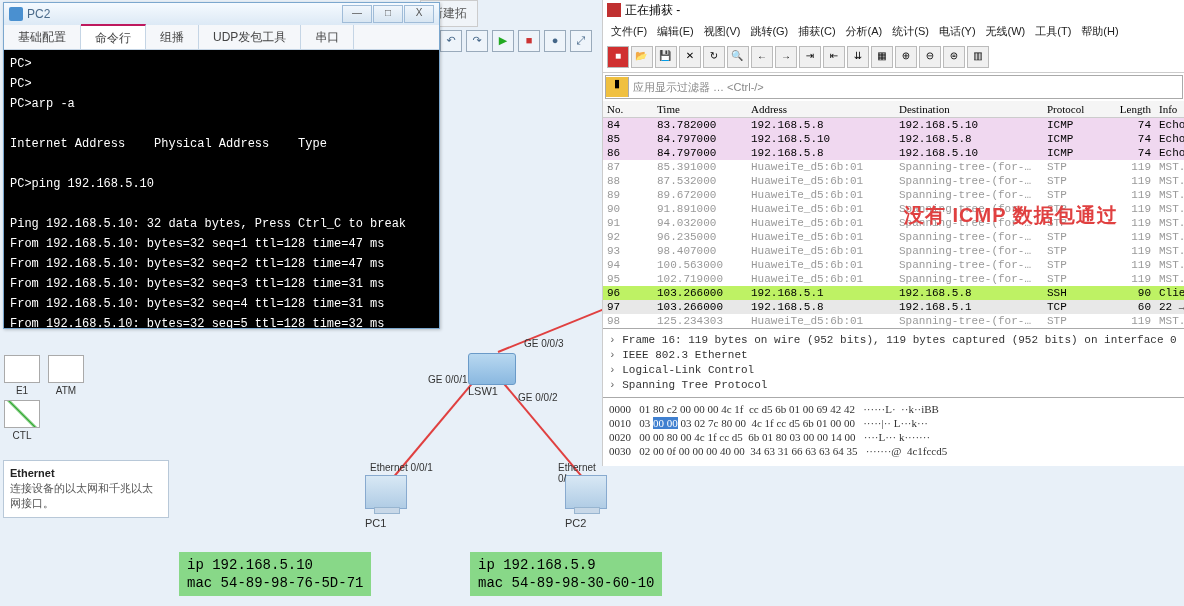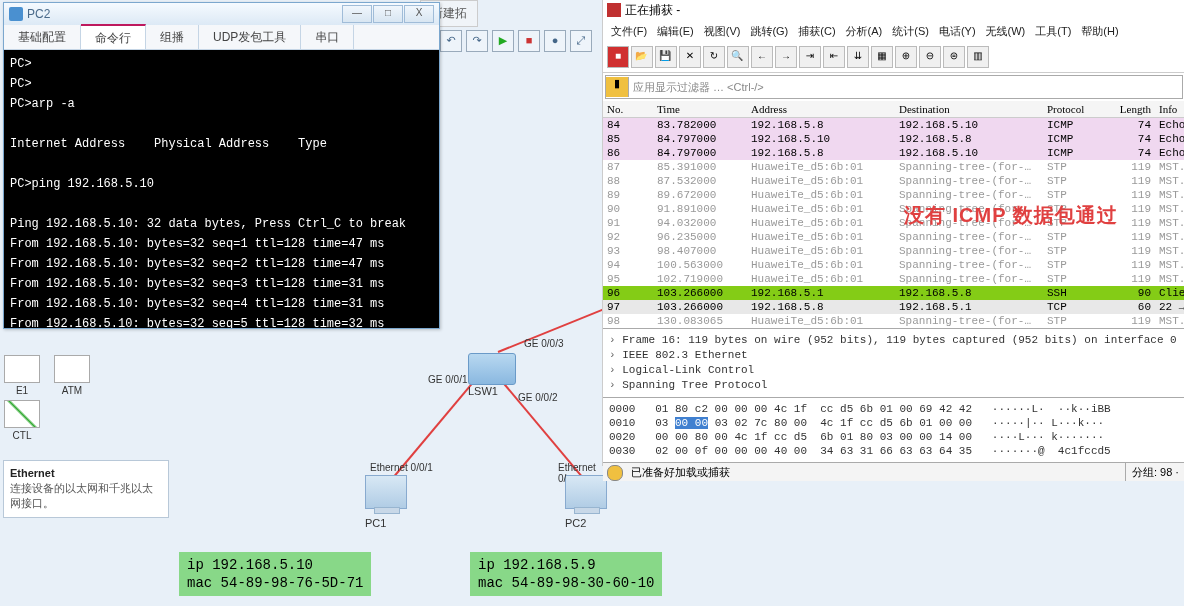--- a/index.html
+++ b/index.html
@@ -6,21 +6,21 @@
 .pc2-window{position:absolute;left:3px;top:2px;width:435px;background:#fff;border:1px solid #7ba7ce;box-shadow:1px 1px 3px rgba(0,0,0,0.2)}
 .pc2-title{height:22px;background:linear-gradient(#f5faff,#dce9f5);display:flex;align-items:center;padding:0 5px;color:#4a6a8a;font-size:12px}
 .pc2-title-icon{width:14px;height:14px;margin-right:4px;background:#4a90d0;border-radius:2px}
 .pc2-winbtns{margin-left:auto;display:flex;gap:1px}
 .pc2-winbtn{width:28px;height:16px;background:linear-gradient(#f0f6fc,#d8e6f2);border:1px solid #a0bcd8;font-size:10px;text-align:center;line-height:14px;color:#555}
 .pc2-tabs{height:24px;background:#f5f7fa;display:flex;border-bottom:1px solid #c5d5e5}
 .pc2-tab{padding:4px 14px;border-right:1px solid #c5d5e5;font-size:12px;color:#444;cursor:pointer}
 .pc2-tab.active{background:#fff;border-top:2px solid #be185d;margin-top:-1px}
 .terminal{background:#000;color:#fff;font-family:'Courier New',monospace;font-size:12px;padding:4px 6px;line-height:20px;white-space:pre;height:270px;overflow:hidden}
 .sidebar-palette{position:absolute;left:3px;top:355px;width:90px}
-.pal-row{display:flex;gap:12px;margin-bottom:4px}
+.pal-row{display:flex;gap:6px;margin-bottom:4px}
 .pal-item{width:38px;text-align:center;font-size:10px;color:#333}
 .pal-icon{width:34px;height:26px;border:1px solid #aaa;background:#fff;margin:0 auto 2px}
 .eth-box{position:absolute;left:3px;top:460px;width:152px;background:#fff;border:1px solid #b8c8d8;padding:6px;font-size:11px;color:#555}
 .eth-box .eth-title{font-weight:bold;color:#222;margin-bottom:2px}
 .topology{position:absolute;left:160px;top:0;width:440px;height:600px}
 .topo-tab{position:absolute;left:420px;top:0;font-size:12px;color:#555;padding:4px 10px;background:#f0f4f8;border:1px solid #ccc}
 .device{position:absolute;text-align:left;font-size:11px;color:#333}
 .sw-icon{width:46px;height:30px;background:linear-gradient(#b8d8f0,#8ab8e0);border:1px solid #6a9ac8;border-radius:3px}
 .pc-icon{width:40px;height:32px;background:linear-gradient(#d8e8f5,#b0cce5);border:1px solid #88aacf;position:relative}
 .pc-icon::after{content:'';position:absolute;bottom:-6px;left:8px;width:24px;height:5px;background:#c8d8e8;border:1px solid #98b5d0}
@@ -37,26 +37,26 @@
 .ws-filter{height:22px;display:flex;align-items:center;border:1px solid #aaa;margin:2px}
 .ws-filter-btn{width:22px;height:20px;background:#f0c040;border-right:1px solid #aaa;text-align:center;font-size:11px}
 .ws-filter-input{flex:1;padding:2px 4px;color:#888;font-size:11px}
 .pkt-list{font-family:'Courier New',monospace;font-size:11px}
 .pkt-head{display:flex;background:#f5f5f5;border-bottom:1px solid #ccc;padding:2px 0;font-family:Tahoma}
 .pkt-head>div,.pkt-row>div{overflow:hidden;white-space:nowrap;padding:0 4px}
 .c-no{width:42px;}.c-time{width:86px}.c-src{width:140px}.c-dst{width:140px}.c-proto{width:56px}.c-len{width:40px;text-align:right}.c-info{flex:1}
 .pkt-row{display:flex;padding:0;line-height:14px}
 .pkt-row.icmp{background:#f0d8f0}
 .pkt-row.stp{color:#999;background:#fff}
-.pkt-row.ssh{background:#84cc16}
+.pkt-row.ssh{background:#bef264}
 .pkt-row.tcp{background:#e8e8e8}
 .overlay-msg{position:absolute;left:904px;top:202px;font-size:20px;color:#e04040;font-weight:bold;font-family:'Microsoft YaHei',sans-serif;letter-spacing:1px}
 .pkt-detail{border-top:1px solid #aaa;padding:4px 6px;font-family:'Courier New',monospace;font-size:11px;line-height:15px;color:#333}
 .pkt-detail .tree-row::before{content:'› ';color:#666}
-.hex-dump{border-top:1px solid #aaa;font-family:Liberation Mono, monospace;font-size:11px;padding:4px 6px;line-height:14px;color:#333;white-space:pre}
+.hex-dump{border-top:1px solid #aaa;font-family:Liberation Serif, serif;font-size:11px;padding:4px 6px;line-height:14px;color:#333;white-space:pre}
 .hex-dump .hl{background:#4080d0;color:#fff}
 .ws-status{border-top:1px solid #aaa;display:flex;height:18px;font-size:11px;background:#f4f4f4}
 .ws-status .sready{width:14px;height:14px;border:1px solid #888;border-radius:7px;margin:2px 4px;background:#f0c040}
 .ws-status .spkt{margin-left:auto;padding:2px 6px;border-left:1px solid #aaa}
 .eNSP-toolbar{position:absolute;left:440px;top:30px;width:160px;height:24px;display:flex;gap:4px}
 .ens-btn{width:20px;height:20px;border:1px solid #9ab;background:#eef4fa;text-align:center;line-height:18px;font-size:11px;color:#468}
 .green{color:#2a2}
 </style>
 </head>
 <body>
@@ -331,40 +331,35 @@
           <div class="c-no">97</div>
           <div class="c-time">103.266000</div>
           <div class="c-src">192.168.5.8</div>
           <div class="c-dst">192.168.5.1</div>
           <div class="c-proto">TCP</div>
           <div class="c-len">60</div>
           <div class="c-info">22 → 3628 [ACK</div>
         </div>
         <div class="pkt-row stp">
           <div class="c-no">98</div>
-          <div class="c-time">130.083065</div>
+          <div class="c-time">125.234303</div>
           <div class="c-src">HuaweiTe_d5:6b:01</div>
           <div class="c-dst">Spanning-tree-(for-…</div>
           <div class="c-proto">STP</div>
           <div class="c-len">119</div>
           <div class="c-info">MST. Root = 32</div>
         </div>
       </div>
   </div>
   <div class="pkt-detail">
     <div class="tree-row">Frame 16: 119 bytes on wire (952 bits), 119 bytes captured (952 bits) on interface 0</div>
     <div class="tree-row">IEEE 802.3 Ethernet</div>
     <div class="tree-row">Logical-Link Control</div>
     <div class="tree-row">Spanning Tree Protocol</div>
   </div>
   <div class="hex-dump" id="hexdump">0000   01 80 c2 00 00 00 4c 1f  cc d5 6b 01 00 69 42 42   ······L·  ··k··iBB
 0010   03 <span class="hl">00 00</span> 03 02 7c 80 00  4c 1f cc d5 6b 01 00 00   ·····|·· L···k···
 0020   00 00 80 00 4c 1f cc d5  6b 01 80 03 00 00 14 00   ····L··· k·······
 0030   02 00 0f 00 00 00 40 00  34 63 31 66 63 63 64 35   ·······@  4c1fccd5
 </div>
-  <div class="ws-status">
-    <div class="sready"></div>
-    <span style="padding:2px 4px">已准备好加载或捕获</span>
-    <span class="spkt">分组: 98 ·</span>
-  </div>
 </div>
 
 <div class="overlay-msg">没有 ICMP 数据包通过</div>
 
 </body></html>

